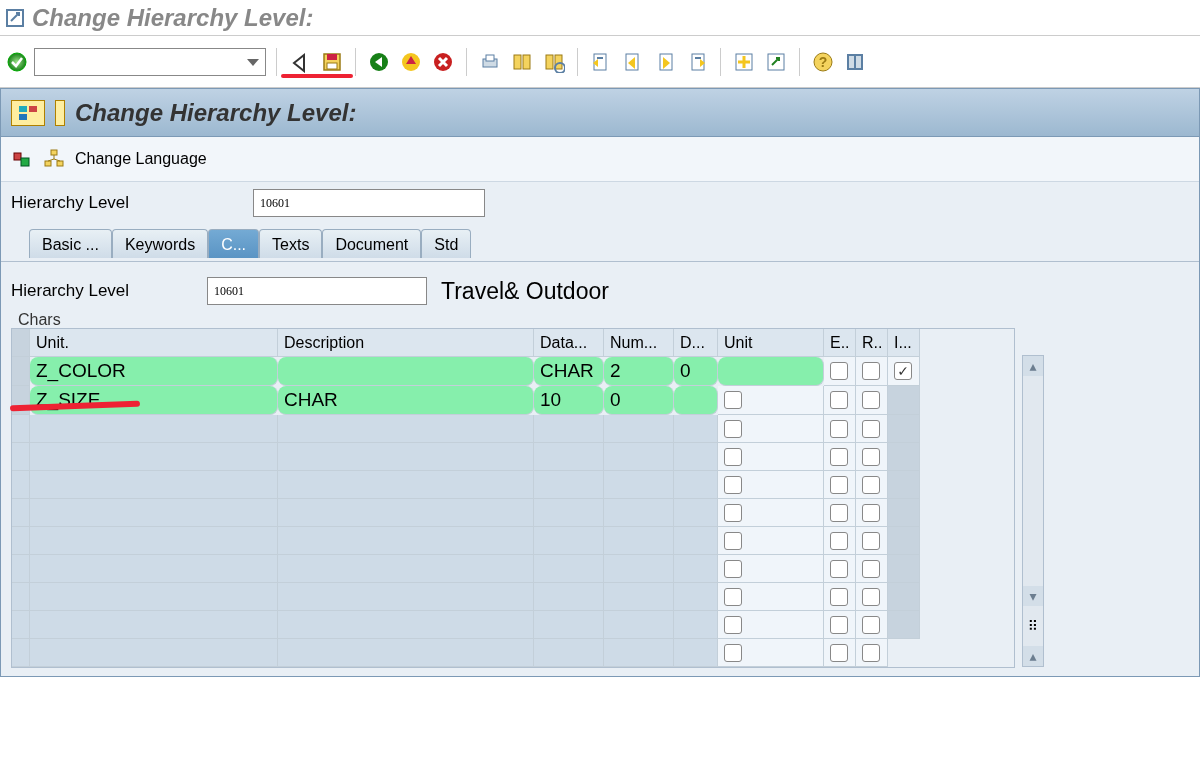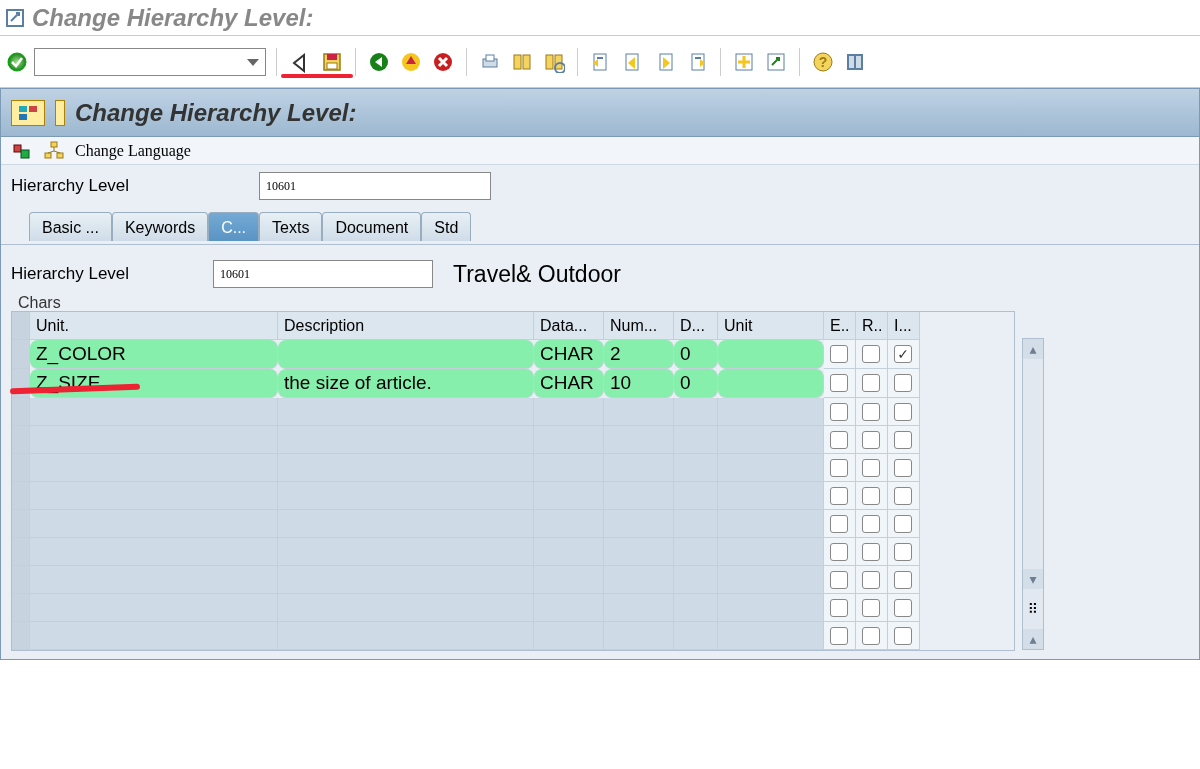--- a/index.html
+++ b/index.html
@@ -16,24 +16,24 @@
   .tb-sep { width:1px; height:28px; background:#ccc; margin:0 4px; }
   .tb-btn { width: 26px; height: 26px; display:flex; align-items:center; justify-content:center; cursor:pointer; }
   .underline-red { position:absolute; width:72px; height:4px; background:#e23; bottom:-3px; left:-6px; border-radius:3px; }
 
   .content { background:#e9eff5; padding:0; border:1px solid #7c99b5; margin:0; }
   .blue-header { display:flex; align-items:center; height:48px; background:linear-gradient(#bfd2e4,#9cb8d0); border-bottom:1px solid #7c99b5; gap:10px; padding:0 10px; }
   .blue-header .icon-box { width:34px; height:26px; background:#ffeea0; border:1px solid #b08000; display:flex; align-items:center; justify-content:center; }
   .blue-header .pointer { width:10px; height:26px; background:#ffeea0; border:1px solid #b08000; }
   .blue-title { font-size:24px; font-weight:bold; font-style:italic; color:#333; }
 
-  .sub-toolbar { display:flex; align-items:center; height:28px; background:#f2f6fa; border-bottom:1px solid #cdd8e3; gap:10px; padding:0 10px; font-size:16px;font-family:Liberation Serif, serif; }
+  .sub-toolbar { display:flex; align-items:center; height:45px; background:#f2f6fa; border-bottom:1px solid #cdd8e3; gap:10px; padding:0 10px; font-size:16px; }
   .sub-icon { width:22px; height:22px; display:flex; align-items:center; justify-content:center; }
 
-  .form-row { display:flex; align-items:center; height:42px; padding:0 10px; gap:10px; font-size:17px; background:#e9eff5; }
+  .form-row { display:flex; align-items:center; height:42px; padding:0 10px; gap:4px; font-size:17px; background:#e9eff5; }
   .form-row .label { width:238px; }
   .form-row input.rd { width:232px; height:28px; border:1px solid #888; background:#fff; padding:0 6px; font-size:12px; font-family:"Times New Roman",serif; }
   .form-row .desc { font-size:23px; }
 
   .tab-strip { display:flex; align-items:center; height:38px; padding:0 0 0 28px; gap:0; background:#e9eff5; border-bottom:1px solid #b0bfcf; }
   .tab { padding:6px 12px 4px 12px; font-size:16px; background:linear-gradient(#e8f0f5,#cfdce8); border:1px solid #99adc0; border-bottom:none; border-top-left-radius:4px; border-top-right-radius:4px; margin-right:0px; cursor:pointer; position:relative; top:1px;}
   .tab.active { background:linear-gradient(#74aad4,#5a94c4); color:#fff; }
 
   .panel { padding:8px 10px; background:#e9eff5; }
 
@@ -278,21 +278,20 @@
             <span class="chk"></span>
           </div>
           <div class="cell  ">
             <span class="chk"></span>
           </div>
           <div class="cell  ">
             <span class="chk checked"></span>
           </div>
           <div class="cell rowhead"></div>
           <div class="cell white">Z_SIZE</div>
-          <div class="cell white">the size of article.</div>
           <div class="cell white">CHAR</div>
           <div class="cell white">10</div>
           <div class="cell white">0</div>
           <div class="cell white"></div>
           <div class="cell  ">
             <span class="chk"></span>
           </div>
           <div class="cell  ">
             <span class="chk"></span>
           </div>

